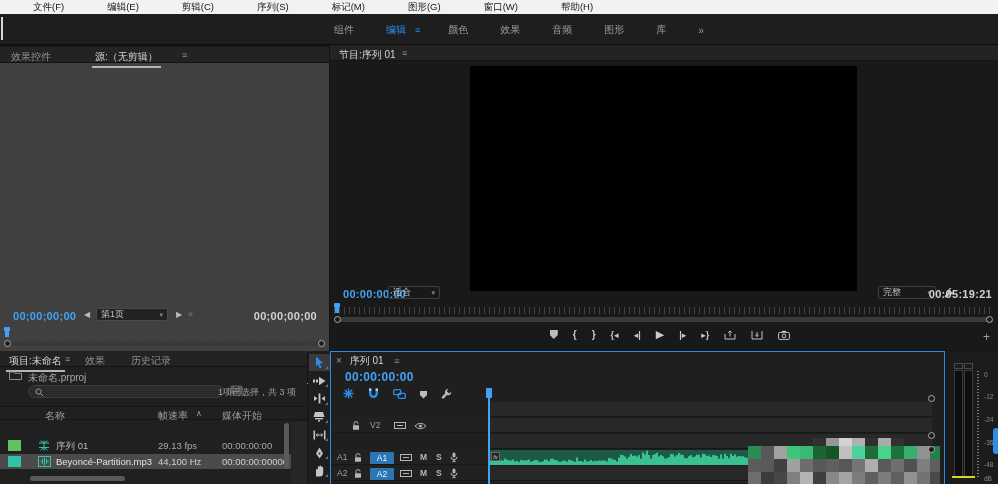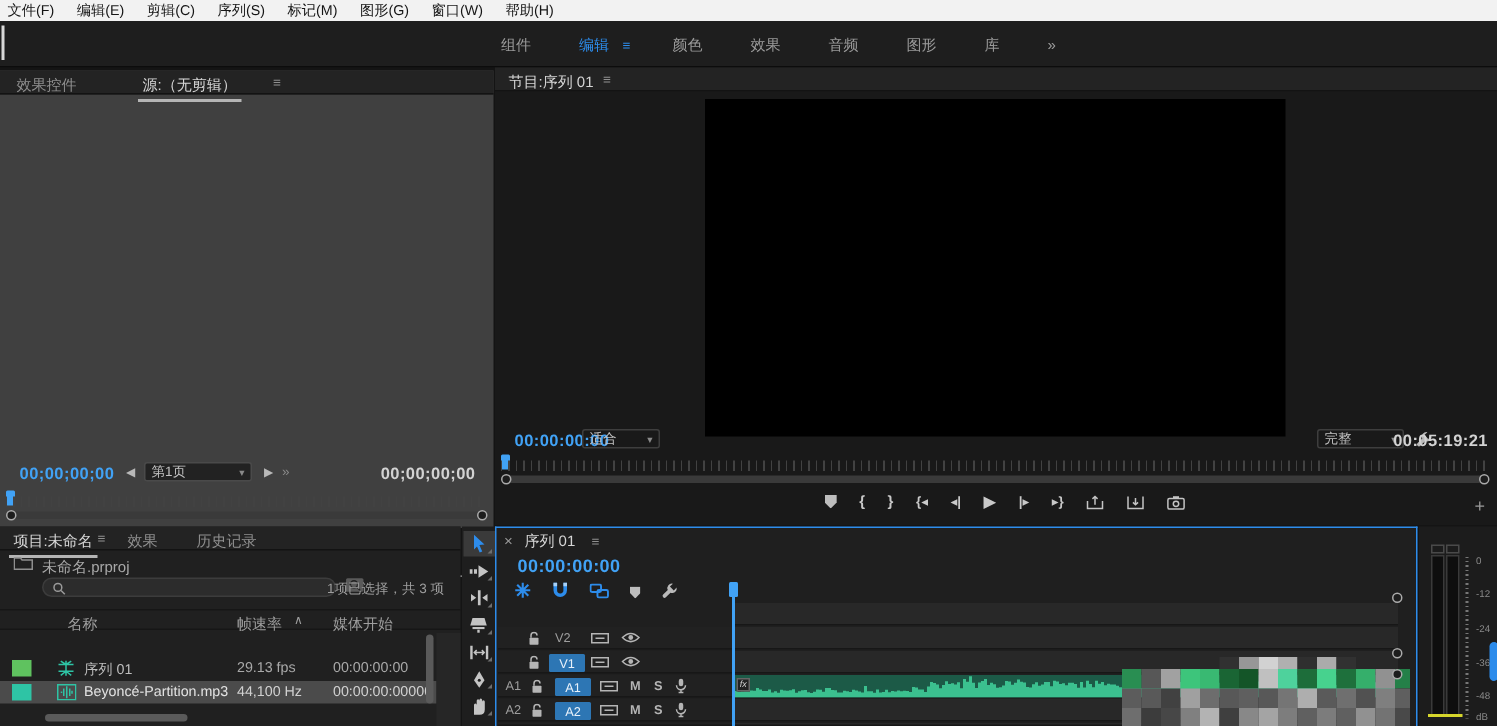--- a/index.html
+++ b/index.html
@@ -8,21 +8,21 @@
        font-family:"Liberation Sans","DejaVu Sans",sans-serif;color:#c8c8c8;font-size:10px;
        -webkit-font-smoothing:antialiased;}
   .ab{position:absolute;}
   .tc{color:var(--tcblue);font-weight:bold;font-size:11px;letter-spacing:.3px;}
   .tcw{color:#d2d2d2;font-weight:bold;font-size:11px;letter-spacing:.3px;}
   .glyph{color:#b9b9b9;font-size:10px;line-height:1;}
   .panel{background:#1d1d1d;}
   
   #menubar{left:0;top:0;width:998px;height:14px;background:#f2f2f2;color:#151515;
            display:flex;align-items:center;padding-left:5px;gap:15px;font-size:9.5px;}
-  #menubar span{cursor:default;}
+  #menubar span{cursor:default;margin-left:28px;}
   
   #toolbar{left:0;top:14px;width:998px;height:31px;background:#1e1e1e;border-bottom:1px solid #0c0c0c;}
   .wtab{color:#9b9b9b;font-size:10px;padding:2px 4px;}
   .wtab.active{color:var(--accent);}
   
   .ptab{font-size:10px;color:#8f8f8f;padding:2px 3px;}
   .ptab.active{color:#d6d6d6;border-bottom:2px solid #b5b5b5;}
   .menu-ic{color:#8f8f8f;font-size:9px;}
   
   .ticks{background-image:repeating-linear-gradient(90deg,#424242 0 1px,transparent 1px 5px);}
@@ -363,35 +363,20 @@
           <rect x="0.5" y="1.5" width="11" height="6" fill="none" stroke="#b5b5b5"></rect>
           <path d="M3 4.5 h6" stroke="#b5b5b5"></path>
         </svg></span>
     <span class="ticon" style="left:82px"><svg width="13" height="8" viewBox="0 0 13 8">
           <path d="M1 4 Q6.5 -1.5 12 4 Q6.5 9.5 1 4 Z" fill="none" stroke="#b5b5b5"></path>
           <circle cx="6.5" cy="4" r="1.6" fill="#b5b5b5"></circle>
         </svg></span>
   </div>
   <div class="lane" style="top:418px"></div>
 
-  <div class="trow" style="top:434px">
-    <span class="ticon" style="left:20px"><svg width="8" height="10" viewBox="0 0 8 10">
-          <path d="M2 4.2 V2.6 A2 2 0 0 1 6 2.6" fill="none" stroke="#b5b5b5"></path>
-          <rect x="1" y="4.2" width="6" height="4.6" rx="0.5" fill="#b5b5b5"></rect>
-        </svg></span>
-    <span class="tbox" style="left:34px">V1</span>
-    <span class="ticon" style="left:62px"><svg width="12" height="9" viewBox="0 0 12 9">
-          <rect x="0.5" y="1.5" width="11" height="6" fill="none" stroke="#b5b5b5"></rect>
-          <path d="M3 4.5 h6" stroke="#b5b5b5"></path>
-        </svg></span>
-    <span class="ticon" style="left:82px"><svg width="13" height="8" viewBox="0 0 13 8">
-          <path d="M1 4 Q6.5 -1.5 12 4 Q6.5 9.5 1 4 Z" fill="none" stroke="#b5b5b5"></path>
-          <circle cx="6.5" cy="4" r="1.6" fill="#b5b5b5"></circle>
-        </svg></span>
-  </div>
   <div class="lane" style="top:434px"></div>
 
   <div class="trow" style="top:450px">
     <span class="tname" style="left:5px">A1</span>
     <span class="ticon" style="left:22px"><svg width="8" height="10" viewBox="0 0 8 10">
           <path d="M2 4.2 V2.6 A2 2 0 0 1 6 2.6" fill="none" stroke="#b5b5b5"></path>
           <rect x="1" y="4.2" width="6" height="4.6" rx="0.5" fill="#b5b5b5"></rect>
         </svg></span>
     <span class="tbox" style="left:38px">A1</span>
     <span class="ticon" style="left:68px"><svg width="12" height="9" viewBox="0 0 12 9">

